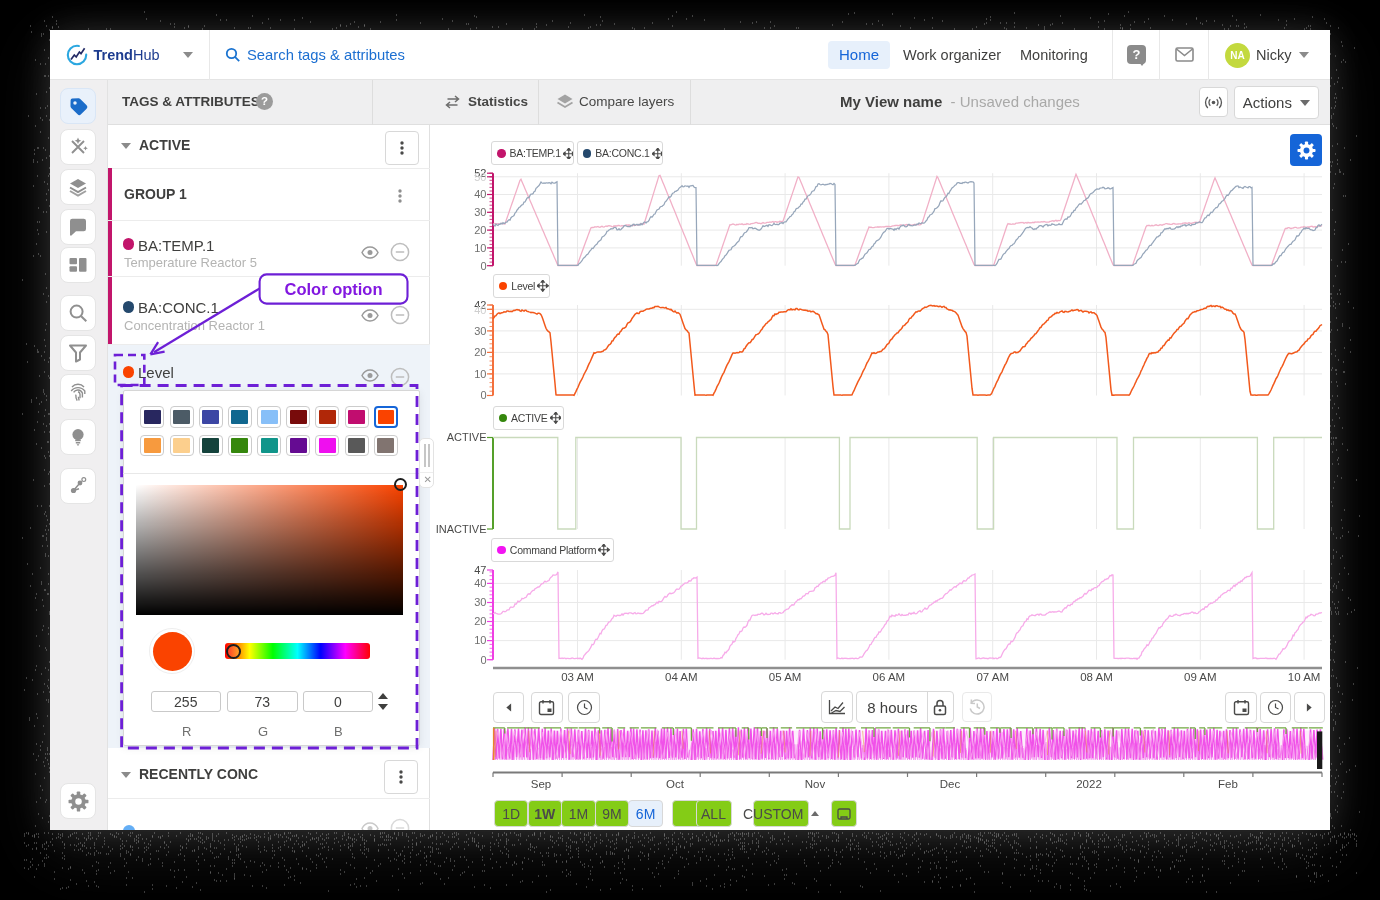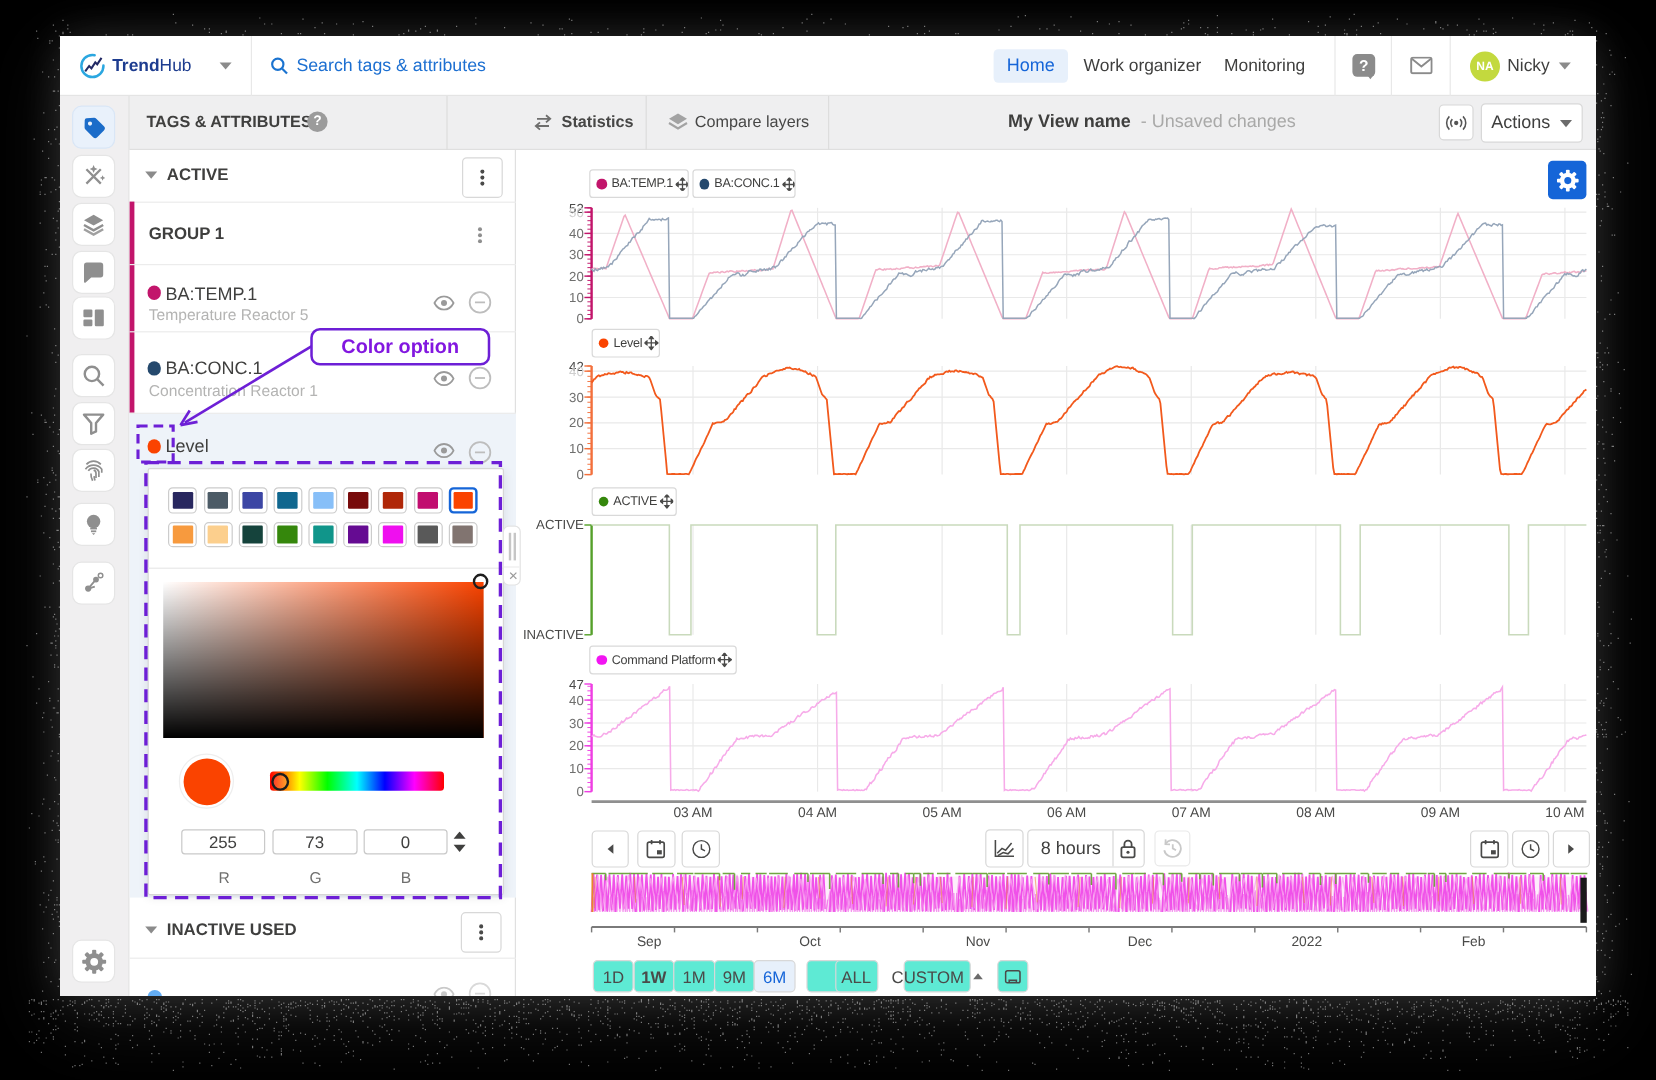--- a/index.html
+++ b/index.html
@@ -20,21 +20,21 @@
 .sub{position:absolute;font-size:13px;color:#b4b4b3}
 .menubtn{position:absolute;width:34px;height:34px;border:1px solid #d8d8d8;border-radius:4px;background:#fff;
  display:flex;align-items:center;justify-content:center}
 .chev{display:inline-block;width:0;height:0;border-left:5px solid transparent;border-right:5px solid transparent;border-top:6px solid #8b8b8b}
 .navlink{position:absolute;top:11px;height:28px;line-height:28px;font-size:14.5px;color:#3f3f3e}
 .btn{position:absolute;background:#fff;border:1px solid #d8d8d8;border-radius:4px;display:flex;align-items:center;justify-content:center}
 .legend{position:absolute;height:24px;background:#fff;border:1px solid #d9d9d9;border-radius:3px;
  display:flex;align-items:center;padding:0 5px;font-size:10.5px;letter-spacing:-.25px;color:#3f3f3e;white-space:nowrap;overflow:hidden}
 .ldot{width:8.5px;height:8.5px;border-radius:50%;margin-right:4px;flex:0 0 auto}
 .lmove{margin-left:auto;padding-left:2px;display:flex;flex:0 0 auto}
-.zbtn{position:absolute;top:770px;height:27px;background:#5eead4;border:1px solid #d8d8d8;border-radius:4px;
+.zbtn{position:absolute;top:770px;height:27px;background:#84cc16;border:1px solid #d8d8d8;border-radius:4px;
  font-size:14px;color:#4a4a49;display:flex;align-items:center;justify-content:center}
 svg{display:block}
 </style></head><body>
 <svg style="position:absolute;left:0;top:0" width="1380" height="900">
     <path d="M26 833h1M28 833h1M44 833h1M48 833h1M74 833h1M76 833h1M88 833h1M90 833h1M98 833h1M100 833h1M116 833h1M122 833h1M130 833h1M132 833h1M154 833h1M168 833h1M180 833h1M198 833h1M200 833h1M226 833h1M268 833h1M284 833h1M288 833h1M290 833h1M308 833h1M316 833h1M334 833h1M336 833h1M344 833h1M380 833h1M382 833h1M384 833h1M394 833h1M398 833h1M402 833h1M412 833h1M414 833h1M436 833h1M442 833h1M454 833h1M456 833h1M470 833h1M474 833h1M492 833h1M504 833h1M510 833h1M514 833h1M534 833h1M540 833h1M544 833h1M558 833h1M570 833h1M574 833h1M580 833h1M588 833h1M590 833h1M618 833h1M634 833h1M650 833h1M674 833h1M680 833h1M704 833h1M710 833h1M718 833h1M732 833h1M736 833h1M742 833h1M748 833h1M754 833h1M758 833h1M768 833h1M784 833h1M808 833h1M810 833h1M812 833h1M816 833h1M818 833h1M832 833h1M834 833h1M842 833h1M864 833h1M868 833h1M872 833h1M886 833h1M904 833h1M916 833h1M954 833h1M980 833h1M984 833h1M988 833h1M990 833h1M994 833h1M1004 833h1M1050 833h1M1074 833h1M1078 833h1M1086 833h1M1092 833h1M1104 833h1M1130 833h1M1144 833h1M1148 833h1M1160 833h1M1192 833h1M1200 833h1M1206 833h1M1220 833h1M1260 833h1M1262 833h1M1282 833h1M1286 833h1M1302 833h1M1328 833h1M1344 833h1M24 834h1M28 834h1M36 834h1M38 834h1M52 834h1M58 834h1M62 834h1M72 834h1M82 834h1M110 834h1M118 834h1M190 834h1M202 834h1M212 834h1M218 834h1M250 834h1M264 834h1M276 834h1M284 834h1M310 834h1M322 834h1M328 834h1M348 834h1M358 834h1M380 834h1M394 834h1M406 834h1M420 834h1M452 834h1M458 834h1M498 834h1M506 834h1M520 834h1M534 834h1M540 834h1M574 834h1M584 834h1M606 834h1M618 834h1M664 834h1M682 834h1M688 834h1M692 834h1M730 834h1M738 834h1M740 834h1M742 834h1M744 834h1M746 834h1M748 834h1M752 834h1M784 834h1M808 834h1M812 834h1M814 834h1M836 834h1M852 834h1M876 834h1M878 834h1M888 834h1M892 834h1M900 834h1M916 834h1M920 834h1M926 834h1M936 834h1M964 834h1M978 834h1M996 834h1M998 834h1M1014 834h1M1016 834h1M1036 834h1M1052 834h1M1066 834h1M1088 834h1M1146 834h1M1196 834h1M1206 834h1M1214 834h1M1250 834h1M1270 834h1M1274 834h1M1292 834h1M1306 834h1M1310 834h1M1316 834h1M1324 834h1M1328 834h1M1340 834h1M1344 834h1M1348 834h1M1352 834h1M1354 834h1M34 835h1M60 835h1M70 835h1M90 835h1M112 835h1M128 835h1M138 835h1M140 835h1M192 835h1M232 835h1M244 835h1M254 835h1M274 835h1M278 835h1M280 835h1M296 835h1M326 835h1M344 835h1M354 835h1M362 835h1M370 835h1M388 835h1M398 835h1M402 835h1M424 835h1M432 835h1M444 835h1M456 835h1M466 835h1M478 835h1M502 835h1M506 835h1M516 835h1M518 835h1M532 835h1M534 835h1M576 835h1M584 835h1M586 835h1M588 835h1M594 835h1M600 835h1M612 835h1M616 835h1M618 835h1M628 835h1M642 835h1M646 835h1M664 835h1M672 835h1M702 835h1M710 835h1M714 835h1M728 835h1M734 835h1M838 835h1M862 835h1M884 835h1M908 835h1M914 835h1M924 835h1M936 835h1M952 835h1M962 835h1M968 835h1M980 835h1M992 835h1M998 835h1M1002 835h1M1012 835h1M1014 835h1M1042 835h1M1054 835h1M1060 835h1M1062 835h1M1074 835h1M1080 835h1M1088 835h1M1098 835h1M1102 835h1M1106 835h1M1122 835h1M1124 835h1M1152 835h1M1154 835h1M1164 835h1M1174 835h1M1180 835h1M1186 835h1M1198 835h1M1210 835h1M1216 835h1M1218 835h1M1240 835h1M1252 835h1M1298 835h1M1316 835h1M1320 835h1M1340 835h1M1348 835h1M1350 835h1M1354 835h1M24 836h1M32 836h1M34 836h1M62 836h1M70 836h1M88 836h1M98 836h1M114 836h1M130 836h1M136 836h1M152 836h1M162 836h1M168 836h1M176 836h1M188 836h1M190 836h1M192 836h1M212 836h1M216 836h1M236 836h1M242 836h1M246 836h1M258 836h1M270 836h1M292 836h1M294 836h1M296 836h1M302 836h1M320 836h1M342 836h1M374 836h1M386 836h1M406 836h1M420 836h1M422 836h1M430 836h1M432 836h1M482 836h1M498 836h1M520 836h1M528 836h1M540 836h1M550 836h1M562 836h1M606 836h1M634 836h1M664 836h1M696 836h1M714 836h1M716 836h1M734 836h1M742 836h1M748 836h1M752 836h1M760 836h1M772 836h1M796 836h1M814 836h1M822 836h1M826 836h1M852 836h1M856 836h1M866 836h1M882 836h1M938 836h1M940 836h1M950 836h1M966 836h1M968 836h1M970 836h1M982 836h1M994 836h1M996 836h1M998 836h1M1006 836h1M1008 836h1M1016 836h1M1046 836h1M1054 836h1M1080 836h1M1086 836h1M1088 836h1M1140 836h1M1146 836h1M1150 836h1M1156 836h1M1164 836h1M1192 836h1M1216 836h1M1222 836h1M1230 836h1M1236 836h1M1250 836h1M1260 836h1M1274 836h1M1280 836h1M1312 836h1M1314 836h1M1322 836h1M1334 836h1M1338 836h1M1356 836h1M34 837h1M38 837h1M58 837h1M68 837h1M114 837h1M116 837h1M136 837h1M152 837h1M158 837h1M160 837h1M198 837h1M206 837h1M234 837h1M240 837h1M242 837h1M256 837h1M260 837h1M264 837h1M278 837h1M282 837h1M286 837h1M306 837h1M348 837h1M360 837h1M380 837h1M382 837h1M386 837h1M388 837h1M390 837h1M408 837h1M430 837h1M436 837h1M440 837h1M448 837h1M452 837h1M454 837h1M492 837h1M550 837h1M552 837h1M590 837h1M626 837h1M638 837h1M654 837h1M682 837h1M692 837h1M706 837h1M712 837h1M716 837h1M728 837h1M762 837h1M788 837h1M808 837h1M818 837h1M828 837h1M838 837h1M864 837h1M880 837h1M892 837h1M900 837h1M912 837h1M930 837h1M944 837h1M952 837h1M956 837h1M960 837h1M962 837h1M974 837h1M996 837h1M1028 837h1M1034 837h1M1040 837h1M1108 837h1M1116 837h1M1122 837h1M1132 837h1M1146 837h1M1154 837h1M1178 837h1M1234 837h1M1254 837h1M1256 837h1M1260 837h1M1332 837h1M1334 837h1M1342 837h1M1346 837h1M1350 837h1M56 838h1M60 838h1M76 838h1M84 838h1M88 838h1M92 838h1M104 838h1M138 838h1M160 838h1M200 838h1M208 838h1M212 838h1M232 838h1M248 838h1M250 838h1M254 838h1M268 838h1M270 838h1M288 838h1M298 838h1M312 838h1M316 838h1M318 838h1M326 838h1M328 838h1M336 838h1M348 838h1M350 838h1M362 838h1M392 838h1M396 838h1M416 838h1M428 838h1M472 838h1M558 838h1M560 838h1M568 838h1M584 838h1M596 838h1M622 838h1M632 838h1M634 838h1M644 838h1M648 838h1M652 838h1M666 838h1M668 838h1M692 838h1M698 838h1M770 838h1M772 838h1M812 838h1M826 838h1M838 838h1M866 838h1M878 838h1M886 838h1M902 838h1M940 838h1M946 838h1M950 838h1M966 838h1M968 838h1M976 838h1M978 838h1M1000 838h1M1018 838h1M1042 838h1M1058 838h1M1072 838h1M1090 838h1M1108 838h1M1184 838h1M1192 838h1M1194 838h1M1218 838h1M1248 838h1M1256 838h1M1258 838h1M1262 838h1M1268 838h1M1284 838h1M1288 838h1M1298 838h1M1322 838h1M1344 838h1M52 839h1M78 839h1M86 839h1M90 839h1M96 839h1M120 839h1M134 839h1M142 839h1M146 839h1M186 839h1M190 839h1M194 839h1M196 839h1M206 839h1M238 839h1M240 839h1M246 839h1M270 839h1M290 839h1M312 839h1M314 839h1M322 839h1M334 839h1M342 839h1M352 839h1M354 839h1M374 839h1M396 839h1M436 839h1M458 839h1M468 839h1M472 839h1M474 839h1M506 839h1M538 839h1M544 839h1M562 839h1M580 839h1M590 839h1M616 839h1M622 839h1M664 839h1M672 839h1M678 839h1M684 839h1M690 839h1M734 839h1M740 839h1M744 839h1M756 839h1M774 839h1M784 839h1M846 839h1M870 839h1M882 839h1M886 839h1M914 839h1M918 839h1M960 839h1M970 839h1M978 839h1M980 839h1M1006 839h1M1030 839h1M1050 839h1M1060 839h1M1072 839h1M1100 839h1M1104 839h1M1114 839h1M1142 839h1M1164 839h1M1178 839h1M1180 839h1M1202 839h1M1218 839h1M1270 839h1M1278 839h1M1294 839h1M1330 839h1M1354 839h1M86 840h1M136 840h1M188 840h1M202 840h1M212 840h1M224 840h1M228 840h1M234 840h1M242 840h1M244 840h1M256 840h1M268 840h1M290 840h1M310 840h1M318 840h1M324 840h1M346 840h1M352 840h1M356 840h1M362 840h1M364 840h1M374 840h1M384 840h1M386 840h1M388 840h1M390 840h1M412 840h1M496 840h1M500 840h1M508 840h1M518 840h1M526 840h1M550 840h1M570 840h1M584 840h1M600 840h1M608 840h1M616 840h1M626 840h1M650 840h1M652 840h1M698 840h1M700 840h1M708 840h1M716 840h1M720 840h1M724 840h1M728 840h1M736 840h1M738 840h1M772 840h1M780 840h1M812 840h1M836 840h1M850 840h1M854 840h1M904 840h1M980 840h1M982 840h1M986 840h1M992 840h1M994 840h1M1050 840h1M1058 840h1M1066 840h1M1086 840h1M1110 840h1M1118 840h1M1120 840h1M1176 840h1M1204 840h1M1210 840h1M1258 840h1M1266 840h1M1282 840h1M1284 840h1M1308 840h1M104 841h1M122 841h1M126 841h1M134 841h1M138 841h1M150 841h1M188 841h1M198 841h1M214 841h1M218 841h1M286 841h1M296 841h1M366 841h1M374 841h1M408 841h1M446 841h1M472 841h1M474 841h1M506 841h1M552 841h1M556 841h1M562 841h1M602 841h1M612 841h1M640 841h1M672 841h1M698 841h1M706 841h1M716 841h1M720 841h1M722 841h1M728 841h1M752 841h1M758 841h1M788 841h1M814 841h1M820 841h1M832 841h1M836 841h1M838 841h1M850 841h1M888 841h1M916 841h1M964 841h1M970 841h1M978 841h1M986 841h1M988 841h1M1004 841h1M1014 841h1M1030 841h1M1058 841h1M1060 841h1M1062 841h1M1086 841h1M1092 841h1M1098 841h1M1102 841h1M1104 841h1M1136 841h1M1156 841h1M1158 841h1M1168 841h1M1178 841h1M1206 841h1M1224 841h1M1226 841h1M1244 841h1M1256 841h1M1290 841h1M1298 841h1M1330 841h1M1336 841h1M1356 841h1M46 842h1M50 842h1M62 842h1M138 842h1M164 842h1M170 842h1M200 842h1M204 842h1M240 842h1M258 842h1M278 842h1M284 842h1M302 842h1M306 842h1M316 842h1M338 842h1M354 842h1M420 842h1M448 842h1M464 842h1M466 842h1M474 842h1M506 842h1M572 842h1M574 842h1M576 842h1M582 842h1M588 842h1M596 842h1M610 842h1M626 842h1M638 842h1M648 842h1M668 842h1M674 842h1M686 842h1M712 842h1M766 842h1M770 842h1M802 842h1M806 842h1M872 842h1M876 842h1M890 842h1M964 842h1M966 842h1M978 842h1M984 842h1M1008 842h1M1036 842h1M1054 842h1M1056 842h1M1086 842h1M1092 842h1M1126 842h1M1132 842h1M1148 842h1M1156 842h1M1196 842h1M1220 842h1M1238 842h1M1252 842h1M24 843h1M34 843h1M36 843h1M46 843h1M80 843h1M84 843h1M94 843h1M136 843h1M144 843h1M164 843h1M202 843h1M220 843h1M326 843h1M334 843h1M364 843h1M416 843h1M432 843h1M456 843h1M478 843h1M490 843h1M498 843h1M554 843h1M566 843h1M576 843h1M600 843h1M616 843h1M630 843h1M660 843h1M740 843h1M742 843h1M744 843h1M752 843h1M756 843h1M758 843h1M858 843h1M884 843h1M900 843h1M912 843h1M984 843h1M992 843h1M994 843h1M1014 843h1M1016 843h1M1046 843h1M1052 843h1M1064 843h1M1118 843h1M1166 843h1M1172 843h1M1178 843h1M1194 843h1M1214 843h1M1224 843h1M1230 843h1M1240 843h1M1248 843h1M1250 843h1M1256 843h1M1260 843h1M1274 843h1M1276 843h1M1288 843h1M1300 843h1M1314 843h1M1336 843h1M1348 843h1M44 844h1M64 844h1M78 844h1M104 844h1M122 844h1M148 844h1M186 844h1M210 844h1M234 844h1M294 844h1M298 844h1M304 844h1M320 844h1M322 844h1M348 844h1M352 844h1M364 844h1M382 844h1M390 844h1M412 844h1M416 844h1M436 844h1M440 844h1M442 844h1M454 844h1M494 844h1M506 844h1M520 844h1M530 844h1M594 844h1M614 844h1M658 844h1M672 844h1M678 844h1M690 844h1M692 844h1M710 844h1M748 844h1M776 844h1M782 844h1M792 844h1M810 844h1M814 844h1M816 844h1M848 844h1M852 844h1M882 844h1M896 844h1M906 844h1M920 844h1M928 844h1M940 844h1M956 844h1M986 844h1M1018 844h1M1066 844h1M1082 844h1M1094 844h1M1098 844h1M1216 844h1M1220 844h1M1248 844h1M1260 844h1M1282 844h1M1300 844h1M1328 844h1M1356 844h1M28 845h1M42 845h1M52 845h1M64 845h1M70 845h1M74 845h1M82 845h1M94 845h1M150 845h1M166 845h1M224 845h1M238 845h1M272 845h1M284 845h1M302 845h1M304 845h1M344 845h1M360 845h1M378 845h1M380 845h1M384 845h1M386 845h1M416 845h1M468 845h1M476 845h1M512 845h1M514 845h1M530 845h1M558 845h1M586 845h1M642 845h1M654 845h1M666 845h1M714 845h1M718 845h1M738 845h1M812 845h1M850 845h1M878 845h1M890 845h1M892 845h1M910 845h1M1000 845h1M1010 845h1M1120 845h1M1138 845h1M1148 845h1M1168 845h1M1178 845h1M1186 845h1M1210 845h1M1232 845h1M1246 845h1M1266 845h1M1292 845h1M1316 845h1M1324 845h1M1342 845h1M1346 845h1M26 846h1M48 846h1M76 846h1M82 846h1M84 846h1M120 846h1M124 846h1M130 846h1M180 846h1M210 846h1M242 846h1M258 846h1M302 846h1M340 846h1M350 846h1M352 846h1M476 846h1M478 846h1M482 846h1M484 846h1M498 846h1M566 846h1M570 846h1M594 846h1M606 846h1M644 846h1M680 846h1M690 846h1M742 846h1M744 846h1M758 846h1M856 846h1M858 846h1M872 846h1M918 846h1M962 846h1M988 846h1M990 846h1M992 846h1M1020 846h1M1080 846h1M1116 846h1M1126 846h1M1142 846h1M1176 846h1M1194 846h1M1212 846h1M1224 846h1M1228 846h1M1268 846h1M1282 846h1M1292 846h1M1294 846h1M1356 846h1M42 847h1M102 847h1M108 847h1M130 847h1M132 847h1M146 847h1M160 847h1M168 847h1M182 847h1M198 847h1M210 847h1M236 847h1M246 847h1M264 847h1M280 847h1M288 847h1M300 847h1M324 847h1M328 847h1M348 847h1M364 847h1M404 847h1M408 847h1M412 847h1M424 847h1M428 847h1M430 847h1M452 847h1M458 847h1M478 847h1M490 847h1M504 847h1M530 847h1M532 847h1M536 847h1M552 847h1M568 847h1M590 847h1M610 847h1M630 847h1M632 847h1M676 847h1M680 847h1M684 847h1M742 847h1M758 847h1M810 847h1M846 847h1M880 847h1M882 847h1M902 847h1M968 847h1M970 847h1M1012 847h1M1036 847h1M1080 847h1M1098 847h1M1104 847h1M1106 847h1M1108 847h1M1114 847h1M1122 847h1M1144 847h1M1164 847h1M1182 847h1M1184 847h1M1190 847h1M1192 847h1M1222 847h1M1238 847h1M1264 847h1M1274 847h1M1292 847h1M1342 847h1M1344 847h1M36 848h1M64 848h1M86 848h1M90 848h1M94 848h1M122 848h1M138 848h1M144 848h1M148 848h1M164 848h1M182 848h1M186 848h1M204 848h1M214 848h1M216 848h1M272 848h1M278 848h1M292 848h1M308 848h1M322 848h1M348 848h1M432 848h1M482 848h1M534 848h1M548 848h1M570 848h1M578 848h1M616 848h1M684 848h1M766 848h1M806 848h1M812 848h1M826 848h1M850 848h1M906 848h1M936 848h1M954 848h1M966 848h1M976 848h1M994 848h1M1012 848h1M1030 848h1M1036 848h1M1056 848h1M1072 848h1M1080 848h1M1084 848h1M1088 848h1M1182 848h1M1202 848h1M1224 848h1M1232 848h1M1302 848h1M1312 848h1M1316 848h1M1342 848h1M32 849h1M36 849h1M44 849h1M46 849h1M80 849h1M112 849h1M120 849h1M198 849h1M206 849h1M224 849h1M236 849h1M238 849h1M258 849h1M318 849h1M332 849h1M366 849h1M368 849h1M436 849h1M438 849h1M450 849h1M464 849h1M506 849h1M528 849h1M576 849h1M592 849h1M614 849h1M626 849h1M650 849h1M658 849h1M668 849h1M676 849h1M702 849h1M704 849h1M732 849h1M740 849h1M742 849h1M744 849h1M750 849h1M834 849h1M850 849h1M854 849h1M858 849h1M860 849h1M866 849h1M898 849h1M920 849h1M934 849h1M942 849h1M986 849h1M1046 849h1M1122 849h1M1130 849h1M1148 849h1M1256 849h1M1260 849h1M1262 849h1M1270 849h1M1280 849h1M74 850h1M78 850h1M132 850h1M146 850h1M180 850h1M194 850h1M238 850h1M264 850h1M280 850h1M328 850h1M340 850h1M350 850h1M360 850h1M364 850h1M378 850h1M388 850h1M394 850h1M412 850h1M432 850h1M480 850h1M490 850h1M530 850h1M566 850h1M586 850h1M626 850h1M628 850h1M674 850h1M676 850h1M728 850h1M756 850h1M768 850h1M800 850h1M820 850h1M824 850h1M828 850h1M842 850h1M850 850h1M932 850h1M988 850h1M996 850h1M1016 850h1M1060 850h1M1126 850h1M1132 850h1M1134 850h1M1186 850h1M1198 850h1M1210 850h1M1214 850h1M1252 850h1M1284 850h1M1308 850h1M1310 850h1M1340 850h1M54 851h1M82 851h1M96 851h1M110 851h1M126 851h1M156 851h1M158 851h1M192 851h1M194 851h1M210 851h1M236 851h1M266 851h1M272 851h1M274 851h1M292 851h1M294 851h1M302 851h1M368 851h1M378 851h1M402 851h1M420 851h1M500 851h1M508 851h1M570 851h1M578 851h1M588 851h1M624 851h1M628 851h1M764 851h1M786 851h1M834 851h1M904 851h1M926 851h1M930 851h1M946 851h1M974 851h1M980 851h1M996 851h1M1062 851h1M1094 851h1M1140 851h1M1158 851h1M1226 851h1M1242 851h1M1270 851h1M1286 851h1M128 852h1M144 852h1M168 852h1M230 852h1M260 852h1M294 852h1M430 852h1M432 852h1M534 852h1M606 852h1M610 852h1M640 852h1M654 852h1M688 852h1M698 852h1M702 852h1M732 852h1M744 852h1M746 852h1M762 852h1M816 852h1M836 852h1M840 852h1M868 852h1M880 852h1M890 852h1M894 852h1M924 852h1M928 852h1M950 852h1M960 852h1M990 852h1M1050 852h1M1082 852h1M1092 852h1M1096 852h1M1104 852h1M1124 852h1M1140 852h1M1154 852h1M1186 852h1M1246 852h1M1268 852h1M1336 852h1M40 853h1M62 853h1M88 853h1M94 853h1M98 853h1M100 853h1M126 853h1M212 853h1M362 853h1M396 853h1M410 853h1M424 853h1M438 853h1M440 853h1M502 853h1M540 853h1M546 853h1M548 853h1M612 853h1M642 853h1M676 853h1M774 853h1M858 853h1M874 853h1M884 853h1M914 853h1M924 853h1M938 853h1M944 853h1M956 853h1M1000 853h1M1014 853h1M1016 853h1M1018 853h1M1094 853h1M1146 853h1M1160 853h1M1172 853h1M1234 853h1M90 854h1M106 854h1M108 854h1M120 854h1M130 854h1M150 854h1M180 854h1M202 854h1M220 854h1M240 854h1M320 854h1M352 854h1M364 854h1M400 854h1M418 854h1M492 854h1M506 854h1M554 854h1M568 854h1M578 854h1M596 854h1M606 854h1M610 854h1M612 854h1M614 854h1M648 854h1M718 854h1M724 854h1M754 854h1M766 854h1M772 854h1M798 854h1M872 854h1M890 854h1M904 854h1M1022 854h1M1036 854h1M1040 854h1M1046 854h1M1054 854h1M1080 854h1M1206 854h1M1280 854h1M1296 854h1M1298 854h1M1314 854h1M1316 854h1M46 855h1M86 855h1M94 855h1M130 855h1M166 855h1M178 855h1M236 855h1M238 855h1M274 855h1M316 855h1M400 855h1M416 855h1M508 855h1M556 855h1M560 855h1M648 855h1M672 855h1M728 855h1M732 855h1M836 855h1M896 855h1M902 855h1M912 855h1M932 855h1M1036 855h1M1038 855h1M1042 855h1M1048 855h1M1098 855h1M1302 855h1M1342 855h1M1346 855h1M64 856h1M120 856h1M184 856h1M306 856h1M318 856h1M398 856h1M404 856h1M426 856h1M430 856h1M516 856h1M542 856h1M548 856h1M554 856h1M628 856h1M638 856h1M644 856h1M648 856h1M664 856h1M694 856h1M706 856h1M778 856h1M828 856h1M880 856h1M886 856h1M900 856h1M902 856h1M980 856h1M982 856h1M1030 856h1M1048 856h1M1064 856h1M1152 856h1M1180 856h1M1182 856h1M1224 856h1M1228 856h1M1234 856h1M1296 856h1M1306 856h1M48 857h1M138 857h1M198 857h1M216 857h1M218 857h1M228 857h1M238 857h1M352 857h1M366 857h1M410 857h1M426 857h1M460 857h1M464 857h1M482 857h1M508 857h1M572 857h1M578 857h1M600 857h1M680 857h1M710 857h1M814 857h1M842 857h1M852 857h1M946 857h1M966 857h1M998 857h1M1006 857h1M1026 857h1M1036 857h1M1052 857h1M1062 857h1M1070 857h1M1082 857h1M1084 857h1M1144 857h1M1156 857h1M1162 857h1M1310 857h1M1312 857h1M1322 857h1M44 858h1M46 858h1M62 858h1M214 858h1M272 858h1M282 858h1M326 858h1M354 858h1M388 858h1M424 858h1M446 858h1M524 858h1M570 858h1M628 858h1M670 858h1M682 858h1M700 858h1M734 858h1M748 858h1M884 858h1M898 858h1M1078 858h1M1114 858h1M1130 858h1M1272 858h1M1300 858h1M1330 858h1M32 859h1M64 859h1M124 859h1M142 859h1M150 859h1M158 859h1M228 859h1M240 859h1M296 859h1M310 859h1M322 859h1M332 859h1M394 859h1M404 859h1M450 859h1M490 859h1M528 859h1M622 859h1M648 859h1M686 859h1M730 859h1M778 859h1M858 859h1M918 859h1M1014 859h1M1078 859h1M1084 859h1M1098 859h1M1202 859h1M1238 859h1M1244 859h1M1260 859h1M1282 859h1M1304 859h1M24 860h1M26 860h1M136 860h1M184 860h1M204 860h1M232 860h1M234 860h1M284 860h1M374 860h1M396 860h1M466 860h1M482 860h1M590 860h1M640 860h1M700 860h1M708 860h1M714 860h1M726 860h1M804 860h1M832 860h1M946 860h1M1016 860h1M1030 860h1M1038 860h1M1056 860h1M1108 860h1M1118 860h1M1134 860h1M1138 860h1M1152 860h1M1176 860h1M1184 860h1M42 861h1M142 861h1M196 861h1M250 861h1M390 861h1M402 861h1M426 861h1M450 861h1M454 861h1M532 861h1M556 861h1M566 861h1M602 861h1M662 861h1M774 861h1M922 861h1M956 861h1M1086 861h1M1138 861h1M1178 861h1M1180 861h1M1222 861h1M1224 861h1M1282 861h1M30 862h1M96 862h1M174 862h1M244 862h1M254 862h1M312 862h1M324 862h1M410 862h1M430 862h1M444 862h1M472 862h1M496 862h1M514 862h1M522 862h1M542 862h1M556 862h1M562 862h1M566 862h1M580 862h1M602 862h1M622 862h1M668 862h1M766 862h1M838 862h1M864 862h1M938 862h1M952 862h1M954 862h1M1138 862h1M1172 862h1M1238 862h1M1306 862h1M1340 862h1M98 863h1M110 863h1M126 863h1M162 863h1M232 863h1M234 863h1M262 863h1M278 863h1M346 863h1M404 863h1M506 863h1M514 863h1M522 863h1M600 863h1M618 863h1M658 863h1M696 863h1M776 863h1M804 863h1M818 863h1M832 863h1M930 863h1M934 863h1M978 863h1M1054 863h1M1244 863h1M1274 863h1M1308 863h1M44 864h1M150 864h1M198 864h1M298 864h1M380 864h1M434 864h1M516 864h1M584 864h1M624 864h1M662 864h1M688 864h1M752 864h1M840 864h1M874 864h1M906 864h1M1004 864h1M1046 864h1M1070 864h1M1072 864h1M1076 864h1M1088 864h1M1096 864h1M1224 864h1M1284 864h1M32 865h1M38 865h1M148 865h1M264 865h1M316 865h1M350 865h1M420 865h1M426 865h1M484 865h1M512 865h1M542 865h1M544 865h1M582 865h1M770 865h1M1048 865h1M1094 865h1M1312 865h1M1314 865h1M44 866h1M92 866h1M124 866h1M162 866h1M210 866h1M214 866h1M232 866h1M260 866h1M270 866h1M284 866h1M378 866h1M438 866h1M440 866h1M454 866h1M588 866h1M614 866h1M718 866h1M742 866h1M806 866h1M830 866h1M892 866h1M936 866h1M980 866h1M1024 866h1M1032 866h1M1036 866h1M1052 866h1M1082 866h1M1116 866h1M1174 866h1M1232 866h1M1308 866h1M1320 866h1M1332 866h1M30 867h1M70 867h1M108 867h1M246 867h1M278 867h1M326 867h1M468 867h1M500 867h1M584 867h1M592 867h1M604 867h1M684 867h1M728 867h1M920 867h1M1096 867h1M1148 867h1M1154 867h1M1174 867h1M1202 867h1M1262 867h1M1278 867h1M1286 867h1M1336 867h1M24 868h1M62 868h1M70 868h1M290 868h1M302 868h1M316 868h1M354 868h1M366 868h1M492 868h1M618 868h1M656 868h1M664 868h1M828 868h1M918 868h1M936 868h1M940 868h1M946 868h1M1014 868h1M1032 868h1M1088 868h1M1112 868h1M1124 868h1M1134 868h1M1170 868h1M1228 868h1M1306 868h1M28 869h1M36 869h1M68 869h1M226 869h1M302 869h1M306 869h1M398 869h1M522 869h1M624 869h1M634 869h1M648 869h1M732 869h1M734 869h1M786 869h1M866 869h1M876 869h1M930 869h1M1030 869h1M1036 869h1M1088 869h1M1170 869h1M1190 869h1M1208 869h1M1282 869h1M82 870h1M98 870h1M170 870h1M178 870h1M184 870h1M198 870h1M266 870h1M286 870h1M340 870h1M452 870h1M566 870h1M726 870h1M746 870h1M782 870h1M962 870h1M1040 870h1M1106 870h1M1156 870h1M1160 870h1M96 871h1M114 871h1M174 871h1M310 871h1M372 871h1M420 871h1M482 871h1M484 871h1M590 871h1M678 871h1M820 871h1M888 871h1M956 871h1M960 871h1M1052 871h1M1136 871h1M1160 871h1M1242 871h1M1244 871h1M54 872h1M128 872h1M210 872h1M262 872h1M288 872h1M344 872h1M464 872h1M562 872h1M570 872h1M918 872h1M984 872h1M988 872h1M1124 872h1M1178 872h1M84 873h1M110 873h1M210 873h1M218 873h1M370 873h1M410 873h1M434 873h1M462 873h1M614 873h1M620 873h1M652 873h1M870 873h1M1002 873h1M1040 873h1M1070 873h1M1094 873h1M1144 873h1M1314 873h1M1316 873h1M1356 873h1M96 874h1M234 874h1M340 874h1M402 874h1M436 874h1M568 874h1M590 874h1M658 874h1M678 874h1M752 874h1M796 874h1M902 874h1M1002 874h1M1072 874h1M1314 874h1M222 875h1M244 875h1M460 875h1M472 875h1M512 875h1M570 875h1M714 875h1M784 875h1M786 875h1M894 875h1M938 875h1M1020 875h1M1024 875h1M1202 875h1M1238 875h1M1316 875h1M1322 875h1M1336 875h1M234 876h1M250 876h1M294 876h1M392 876h1M538 876h1M546 876h1M566 876h1M742 876h1M764 876h1M906 876h1M1034 876h1M1192 876h1M1202 876h1M1296 876h1M1308 876h1M1320 876h1M34 877h1M174 877h1M186 877h1M290 877h1M654 877h1M744 877h1M934 877h1M946 877h1M1136 877h1M1158 877h1M1296 877h1M1316 877h1M126 878h1M132 878h1M234 878h1M288 878h1M364 878h1M404 878h1M448 878h1M674 878h1M940 878h1M970 878h1M1078 878h1M1090 878h1M54 879h1M234 879h1M356 879h1M440 879h1M588 879h1M622 879h1M706 879h1M784 879h1M814 879h1M966 879h1M1188 879h1M70 880h1M214 880h1M294 880h1M592 880h1M626 880h1M730 880h1M86 881h1M216 881h1M220 881h1M226 881h1M376 881h1M522 881h1M700 881h1M736 881h1M816 881h1M932 881h1M1038 881h1M1042 881h1M1048 881h1M1084 881h1M1134 881h1M1204 881h1M1258 881h1M1310 881h1M1328 881h1M94 882h1M182 882h1M520 882h1M532 882h1M898 882h1M924 882h1M932 882h1M938 882h1M1186 882h1M1192 882h1M1200 882h1M1314 882h1M196 883h1M300 883h1M422 883h1M620 883h1M692 883h1M792 883h1M1002 883h1M1230 883h1M76 884h1M354 884h1M420 884h1M444 884h1M576 884h1M724 884h1M774 884h1M794 884h1M974 884h1M1056 884h1M1116 884h1M126 885h1M152 885h1M284 885h1M350 885h1M484 885h1M506 885h1M692 885h1M730 885h1M768 885h1M830 885h1M960 885h1M1070 885h1M88 886h1M96 886h1M166 886h1M252 886h1M262 886h1M360 886h1M366 886h1M632 886h1M660 886h1M706 886h1M720 886h1M860 886h1M960 886h1M1060 886h1M1084 886h1M1110 886h1M68 887h1M98 887h1M192 887h1M356 887h1M474 887h1M586 887h1M724 887h1M862 887h1M952 887h1M1010 887h1M1054 887h1M1120 887h1M62 888h1M66 888h1M176 888h1M266 888h1M490 888h1M806 888h1M940 888h1M1060 888h1M60 889h1M152 889h1M610 889h1M642 889h1M712 889h1M1084 889h1M200 890h1M398 890h1M550 890h1M600 890h1M632 890h1M746 890h1M1070 890h1M1086 890h1M328 891h1M880 891h1M1030 891h1M1090 891h1M144 892h1M546 892h1M818 892h1M840 892h1M974 892h1M1206 892h1M1216 892h1M22 280h1M22 414h1M22 538h1M24 690h1M26 344h1M26 678h1M27 362h1M27 564h1M28 116h1M29 718h1M29 720h1M30 26h1M30 528h1M30 586h1M31 32h1M31 400h1M31 402h1M32 574h1M32 680h1M33 160h1M33 162h1M33 186h1M33 256h1M33 480h1M33 754h1M34 150h1M34 154h1M34 346h1M34 430h1M34 726h1M35 60h1M35 126h1M35 598h1M35 670h1M35 774h1M35 826h1M36 94h1M36 244h1M36 398h1M36 444h1M36 594h1M36 610h1M36 636h1M36 666h1M36 714h1M36 744h1M36 760h1M36 802h1M37 148h1M37 162h1M37 176h1M37 222h1M37 230h1M37 350h1M37 352h1M37 422h1M37 506h1M37 694h1M37 718h1M38 148h1M38 208h1M38 234h1M38 254h1M38 352h1M38 412h1M38 756h1M38 814h1M39 222h1M39 376h1M39 404h1M39 646h1M40 64h1M40 108h1M40 118h1M40 132h1M40 256h1M40 568h1M40 746h1M40 750h1M40 786h1M40 798h1M41 34h1M41 36h1M41 356h1M41 402h1M41 448h1M41 506h1M41 582h1M41 584h1M41 674h1M42 120h1M42 160h1M42 536h1M42 546h1M42 600h1M42 630h1M42 742h1M42 790h1M42 818h1M43 34h1M43 148h1M43 212h1M43 294h1M43 390h1M43 392h1M43 424h1M43 536h1M43 606h1M43 626h1M43 692h1M43 726h1M43 762h1M44 50h1M44 76h1M44 182h1M44 340h1M44 352h1M44 360h1M44 372h1M44 394h1M44 416h1M44 432h1M44 456h1M44 470h1M44 486h1M44 514h1M44 590h1M44 684h1M44 734h1M44 766h1M44 778h1M45 64h1M45 76h1M45 108h1M45 150h1M45 274h1M45 330h1M45 346h1M45 410h1M45 458h1M45 512h1M45 530h1M45 554h1M45 556h1M45 590h1M45 648h1M45 668h1M45 754h1M45 758h1M45 802h1M46 26h1M46 92h1M46 116h1M46 158h1M46 194h1M46 200h1M46 212h1M46 232h1M46 288h1M46 302h1M46 324h1M46 396h1M46 400h1M46 426h1M46 516h1M46 526h1M46 534h1M46 538h1M46 540h1M46 650h1M46 700h1M46 800h1M47 106h1M47 184h1M47 442h1M47 520h1M47 546h1M47 594h1M47 686h1M47 716h1M47 748h1M47 750h1M47 754h1M47 760h1M48 58h1M48 76h1M48 138h1M48 176h1M48 190h1M48 296h1M48 362h1M48 376h1M48 414h1M48 442h1M48 452h1M48 474h1M48 530h1M48 556h1M48 574h1M48 584h1M48 594h1M48 628h1M48 634h1M48 670h1M48 680h1M48 688h1M48 700h1M48 702h1M48 764h1M48 822h1M49 30h1M49 40h1M49 88h1M49 120h1M49 156h1M49 168h1M49 174h1M49 206h1M49 358h1M49 378h1M49 414h1M49 424h1M49 432h1M49 456h1M49 472h1M49 484h1M49 506h1M49 524h1M49 612h1M49 614h1M49 662h1M49 692h1M49 754h1M49 768h1M49 772h1M49 816h1M1330 26h1M1330 34h1M1330 54h1M1330 86h1M1330 162h1M1330 172h1M1330 294h1M1330 306h1M1330 322h1M1330 332h1M1330 342h1M1330 400h1M1330 426h1M1330 432h1M1330 590h1M1330 608h1M1330 610h1M1330 640h1M1330 644h1M1330 660h1M1330 688h1M1330 770h1M1330 786h1M1330 814h1M1330 816h1M1330 832h1M1331 78h1M1331 108h1M1331 116h1M1331 118h1M1331 166h1M1331 260h1M1331 294h1M1331 298h1M1331 330h1M1331 354h1M1331 370h1M1331 382h1M1331 438h1M1331 444h1M1331 502h1M1331 528h1M1331 530h1M1331 564h1M1331 578h1M1331 612h1M1331 614h1M1331 650h1M1331 676h1M1331 708h1M1331 712h1M1331 764h1M1331 776h1M1331 792h1M1331 818h1M1332 124h1M1332 146h1M1332 162h1M1332 210h1M1332 368h1M1332 396h1M1332 408h1M1332 420h1M1332 452h1M1332 464h1M1332 506h1M1332 592h1M1332 602h1M1332 670h1M1332 702h1M1332 706h1M1332 826h1M1333 114h1M1333 126h1M1333 188h1M1333 286h1M1333 302h1M1333 306h1M1333 438h1M1333 442h1M1333 444h1M1333 488h1M1333 534h1M1333 550h1M1333 556h1M1333 558h1M1333 586h1M1333 636h1M1333 660h1M1333 676h1M1333 720h1M1333 728h1M1333 730h1M1334 84h1M1334 98h1M1334 108h1M1334 184h1M1334 230h1M1334 234h1M1334 404h1M1334 426h1M1334 482h1M1334 584h1M1334 604h1M1334 652h1M1334 662h1M1334 792h1M1334 828h1M1335 56h1M1335 94h1M1335 102h1M1335 106h1M1335 154h1M1335 174h1M1335 222h1M1335 276h1M1335 304h1M1335 308h1M1335 350h1M1335 356h1M1335 370h1M1335 438h1M1335 608h1M1335 612h1M1335 642h1M1335 706h1M1335 714h1M1335 722h1M1335 724h1M1335 778h1M1335 784h1M1335 810h1M1336 70h1M1336 98h1M1336 128h1M1336 318h1M1336 370h1M1336 374h1M1336 382h1M1336 414h1M1336 438h1M1336 450h1M1336 538h1M1336 552h1M1336 586h1M1336 588h1M1336 614h1M1336 678h1M1336 770h1M1336 782h1M1337 82h1M1337 144h1M1337 160h1M1337 164h1M1337 266h1M1337 294h1M1337 330h1M1337 386h1M1337 396h1M1337 460h1M1337 476h1M1337 608h1M1337 684h1M1337 686h1M1337 746h1M1337 796h1M1337 806h1M1337 812h1M1338 28h1M1338 78h1M1338 360h1M1338 408h1M1338 458h1M1338 464h1M1338 582h1M1338 602h1M1338 612h1M1338 614h1M1338 692h1M1338 776h1M1339 170h1M1339 172h1M1339 290h1M1339 304h1M1339 418h1M1339 574h1M1339 624h1M1339 686h1M1339 714h1M1339 738h1M1339 750h1M1339 752h1M1340 172h1M1340 294h1M1340 538h1M1340 558h1M1340 702h1M1340 764h1M1341 42h1M1341 62h1M1341 262h1M1341 478h1M1341 520h1M1341 798h1M1341 826h1M1342 46h1M1342 88h1M1342 250h1M1342 324h1M1342 326h1M1342 428h1M1342 444h1M1342 528h1M1342 536h1M1342 556h1M1342 590h1M1342 694h1M1342 762h1M1343 60h1M1343 174h1M1343 196h1M1343 362h1M1343 372h1M1343 784h1M1343 792h1M1344 148h1M1344 348h1M1344 372h1M1344 510h1M1344 568h1M1344 744h1M1345 62h1M1345 196h1M1345 262h1M1345 384h1M1345 662h1M1346 772h1M1347 450h1M1347 614h1M1348 244h1M1348 302h1M1348 532h1M1348 574h1M1348 598h1M1349 328h1M1349 738h1M1349 770h1M1350 160h1M1350 340h1M1350 352h1M1350 600h1M1350 830h1M1351 612h1M1352 700h1M1353 308h1M1353 684h1M1354 48h1M1354 610h1M1355 766h1M1356 136h1M1356 480h1M1357 668h1M1358 536h1M1359 516h1M1359 812h1M144 12h1M676 12h1M1128 12h1M854 13h1M1014 13h1M848 14h1M892 14h1M1108 14h1M216 15h1M396 15h1M584 15h1M1260 15h1M252 16h1M474 16h1M672 16h1M692 16h1M1060 16h1M1124 16h1M1164 16h1M1232 16h1M52 17h1M476 17h1M600 17h1M990 17h1M1312 17h1M302 18h1M914 18h1M932 18h1M1090 18h1M1196 18h1M146 19h1M268 19h1M442 19h1M668 19h1M686 19h1M986 19h1M1148 19h1M1196 19h1M1294 19h1M1324 19h1M220 20h1M226 20h1M280 20h1M294 20h1M396 20h1M704 20h1M924 20h1M990 20h1M1172 20h1M1236 20h1M1278 20h1M44 21h1M56 21h1M160 21h1M452 21h1M552 21h1M602 21h1M878 21h1M942 21h1M1104 21h1M1206 21h1M1214 21h1M1286 21h1M310 22h1M354 22h1M380 22h1M740 22h1M756 22h1M770 22h1M842 22h1M1098 22h1M1134 22h1M1144 22h1M262 23h1M420 23h1M570 23h1M652 23h1M752 23h1M986 23h1M1000 23h1M1006 23h1M1014 23h1M1062 23h1M1200 23h1M1326 23h1M56 24h1M170 24h1M174 24h1M350 24h1M466 24h1M468 24h1M506 24h1M536 24h1M614 24h1M866 24h1M872 24h1M984 24h1M1052 24h1M1186 24h1M1202 24h1M1244 24h1M340 25h1M364 25h1M546 25h1M596 25h1M600 25h1M832 25h1M882 25h1M1038 25h1M1050 25h1M1120 25h1M1130 25h1M1222 25h1M1286 25h1M188 26h1M204 26h1M340 26h1M346 26h1M364 26h1M672 26h1M774 26h1M900 26h1M1230 26h1M1236 26h1M1238 26h1M1308 26h1M1310 26h1M52 27h1M58 27h1M174 27h1M188 27h1M358 27h1M492 27h1M498 27h1M536 27h1M568 27h1M590 27h1M976 27h1M1014 27h1M1044 27h1M1098 27h1M1246 27h1M52 28h1M184 28h1M234 28h1M248 28h1M250 28h1M270 28h1M336 28h1M476 28h1M588 28h1M632 28h1M644 28h1M764 28h1M770 28h1M796 28h1M798 28h1M910 28h1M932 28h1M1004 28h1M1026 28h1M1120 28h1M1122 28h1M1150 28h1M1244 28h1M1284 28h1M1306 28h1M88 29h1M106 29h1M110 29h1M202 29h1M294 29h1M332 29h1M370 29h1M448 29h1M470 29h1M522 29h1M534 29h1M634 29h1M724 29h1M954 29h1M972 29h1M1006 29h1M1044 29h1M1074 29h1M1104 29h1M1122 29h1M1130 29h1M1224 29h1M1228 29h1M1304 29h1M1310 29h1" stroke="#888" stroke-width="1" opacity=".85"></path>
   </svg>
 <div id="app">
 <div id="nav">
 <svg class="abs" style="left:16px;top:14px" width="22" height="22" viewBox="0 0 22 22">
 <circle cx="11" cy="11" r="9.2" fill="none" stroke="#2ba7e0" stroke-width="2.1" stroke-dasharray="46 12" stroke-dashoffset="1" stroke-linecap="round"></circle>
@@ -314,21 +314,21 @@
 <div class="abs" style="left:74px;top:599px;font-size:13px;color:#6f6f6e">R</div>
 <div class="abs" style="left:150px;top:599px;font-size:13px;color:#6f6f6e">G</div>
 <div class="abs" style="left:226px;top:599px;font-size:13px;color:#6f6f6e">B</div>
 <div class="abs" style="left:311px;top:312.8px;width:15.4px;height:50.7px;background:#fff;border:1px solid #e3e3e3;border-radius:5px">
 <div style="position:absolute;left:4px;top:5px;width:2px;height:23px;background:#c6c6c6"></div>
 <div style="position:absolute;left:8px;top:5px;width:2px;height:23px;background:#c6c6c6"></div>
 <div style="position:absolute;left:0;top:33px;width:100%;height:1px;background:#ededed"></div>
 <div style="position:absolute;left:3.5px;top:35px;font-size:10px;color:#9a9a9a">✕</div>
       </div>
 <div class="abs chev" style="left:13px;top:647px;border-left-width:5px;border-right-width:5px"></div>
-<div class="abs" style="left:31px;top:641px;font-size:14px;font-weight:bold;color:#3f3f3e">INACTIVE USED</div>
+<div class="abs" style="left:31px;top:641px;font-size:14px;font-weight:bold;color:#3f3f3e">RECENTLY CONC</div>
 <div class="menubtn" style="left:276px;top:635px">
         <svg style="" width="4" height="14" viewBox="0 0 4 14">
 <circle cx="2" cy="2" r="1.7" fill="#4a4a49"></circle>
           <circle cx="2" cy="7" r="1.7" fill="#4a4a49"></circle>
           <circle cx="2" cy="12" r="1.7" fill="#4a4a49"></circle>
         </svg>
       </div>
 <div class="abs" style="left:0;top:672.5px;width:322px;height:1px;background:#ececec"></div>
 <div class="dot" style="left:14.5px;top:700px;width:12px;height:12px;background:#64aef5"></div>
 <div class="ttl" style="left:31px;top:732px">Phase</div>

